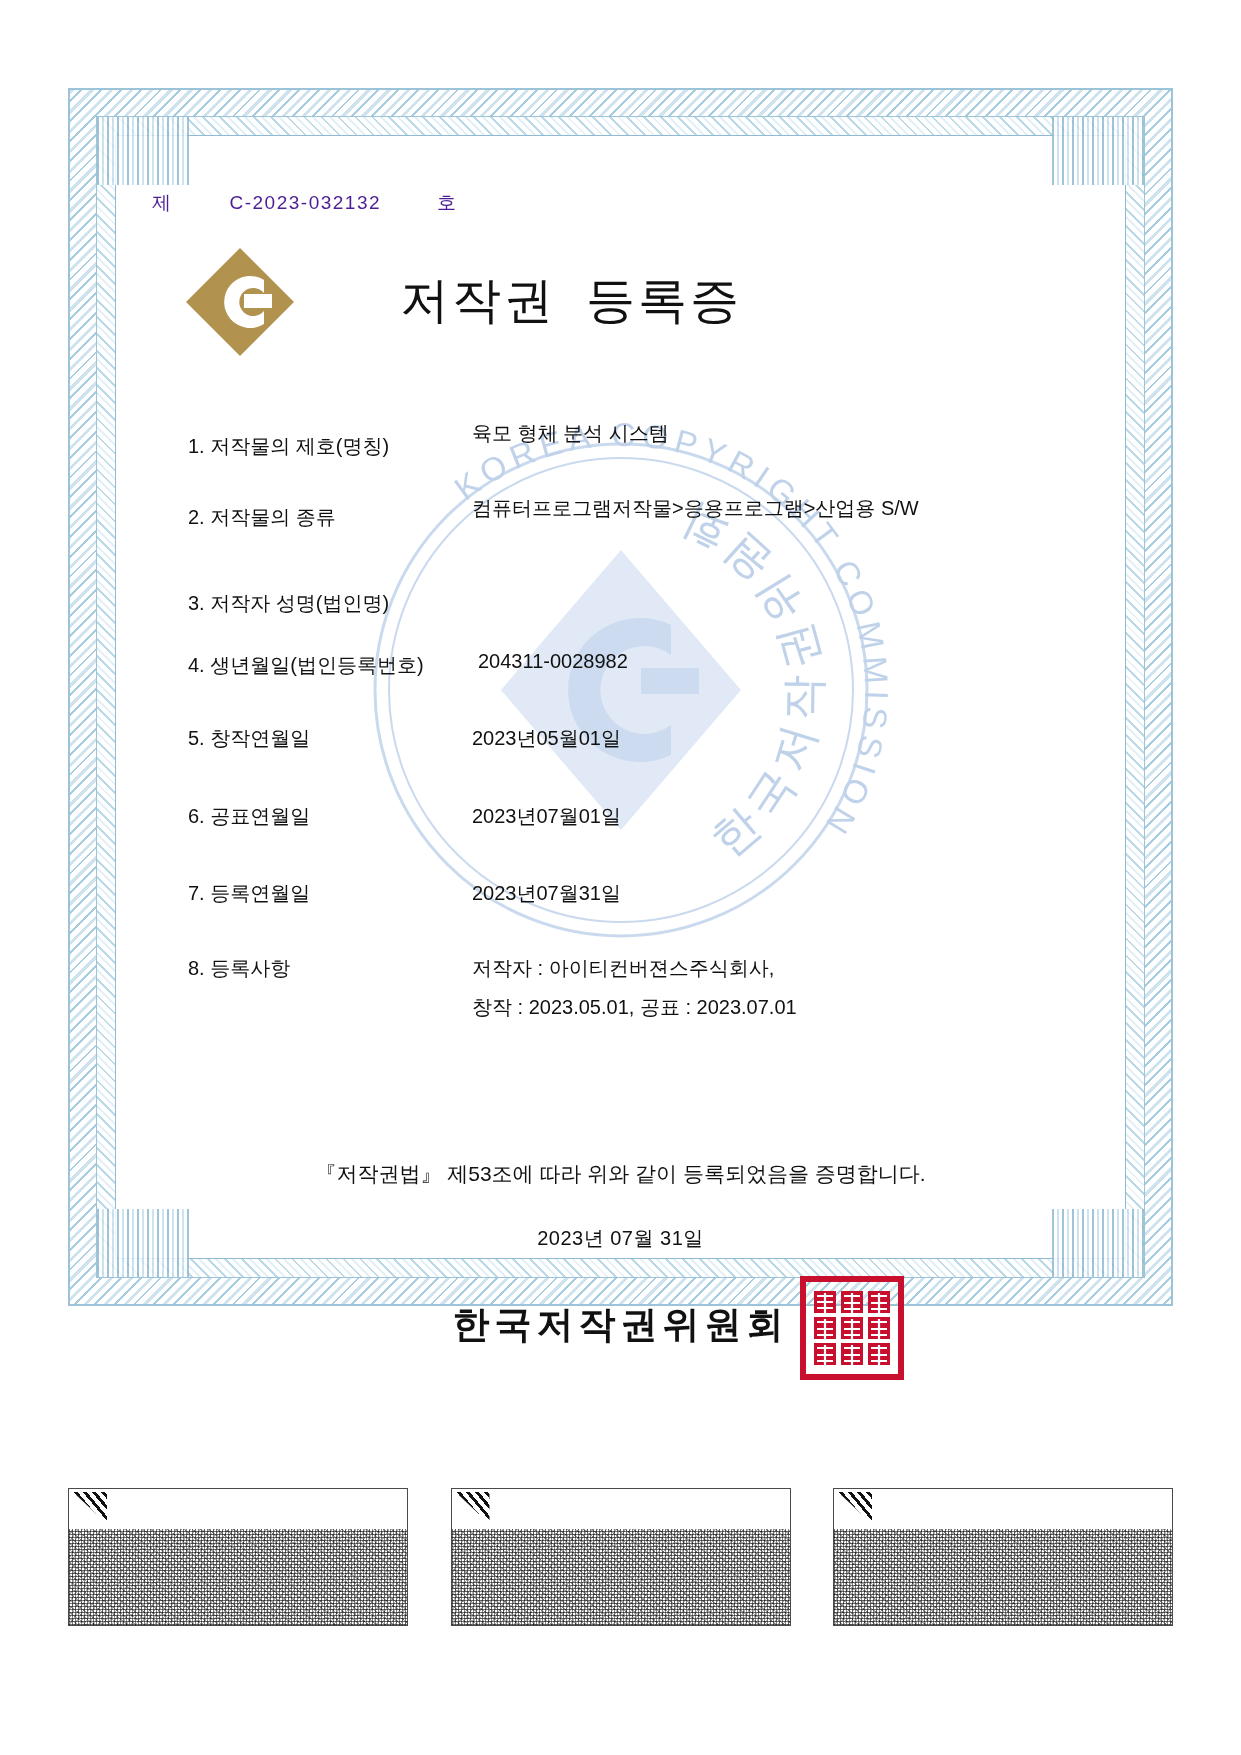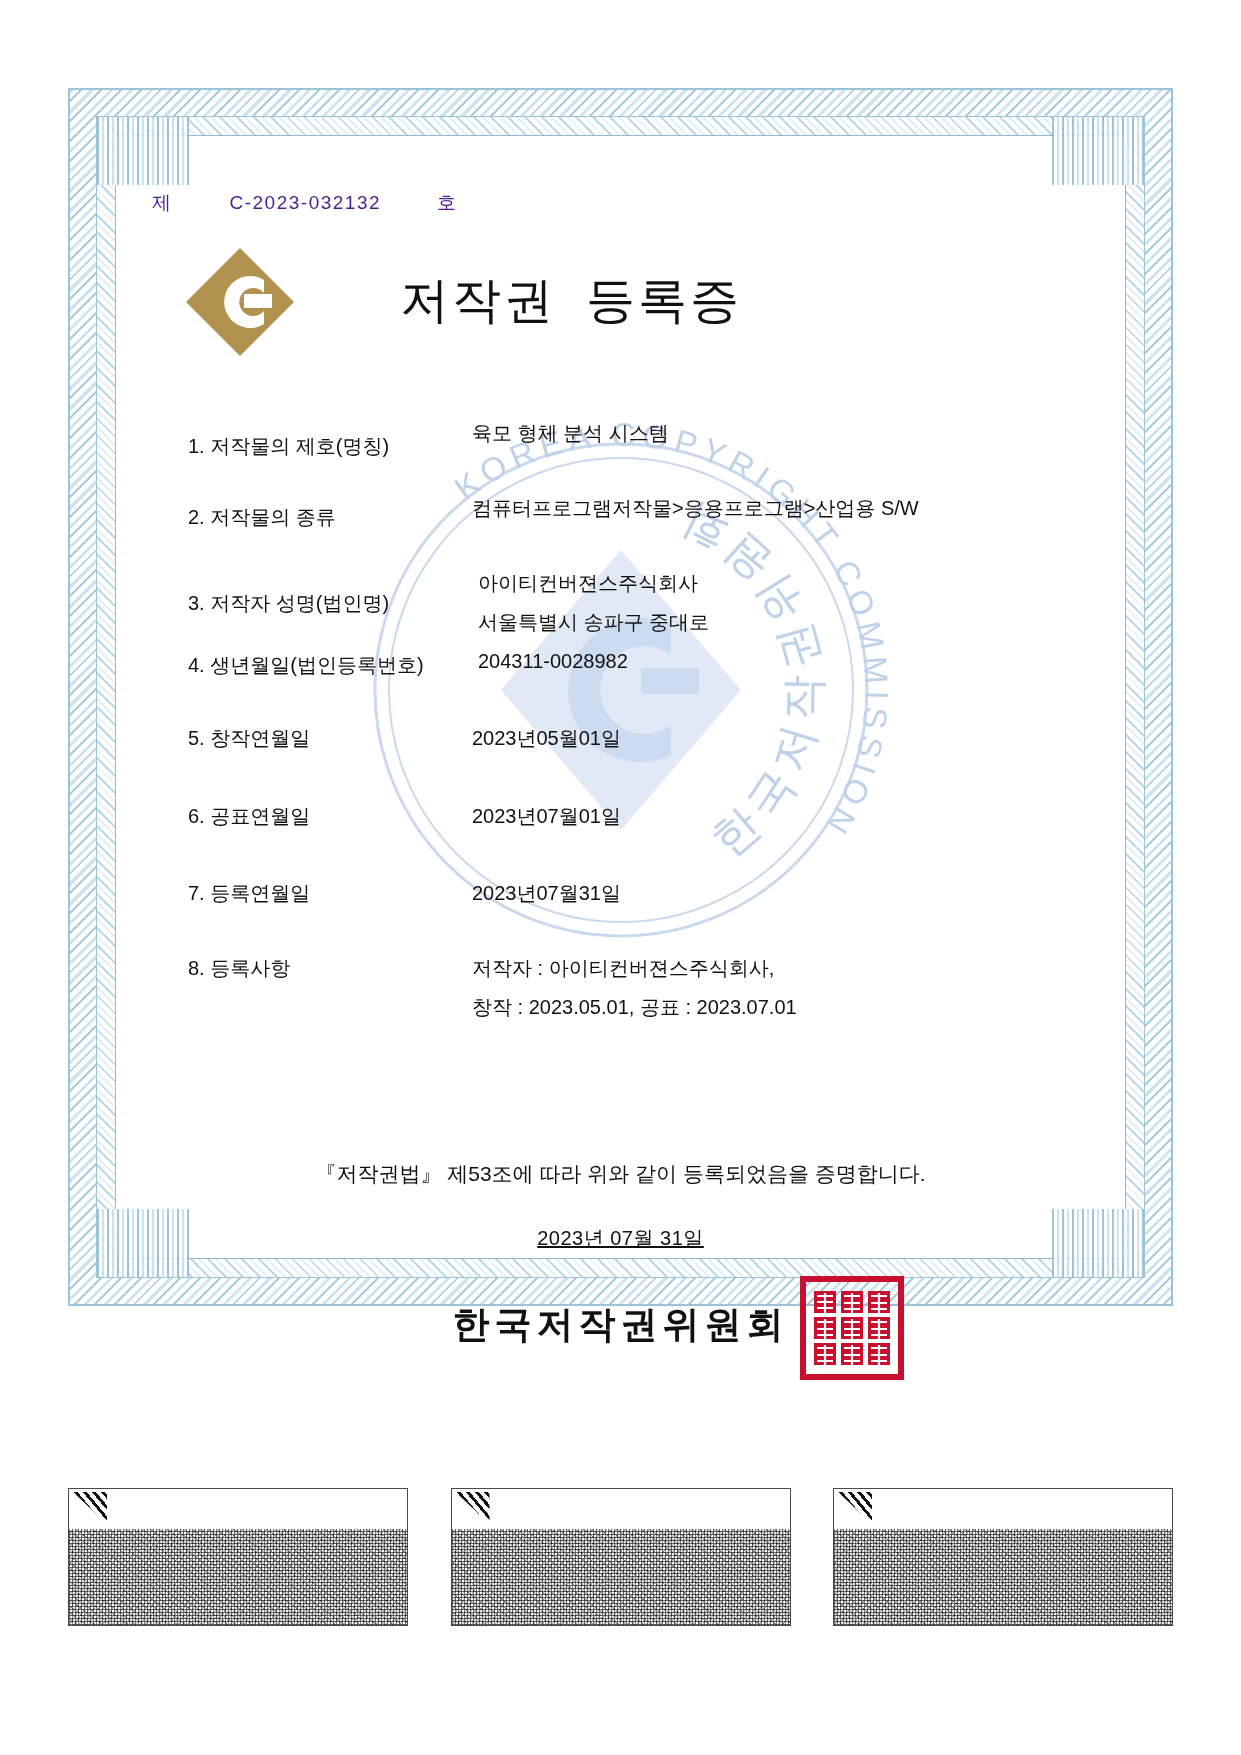--- a/index.html
+++ b/index.html
@@ -163,21 +163,20 @@
 
   .date-line {
     position: absolute;
     left: 0;
     top: 1225px;
     width: 1241px;
     text-align: center;
     font-size: 20px;
     letter-spacing: .5px;
     color: #111;
-    text-decoration: underline;
   }
 
   .issuer {
     position: absolute;
     left: 0;
     top: 1300px;
     width: 1241px;
     text-align: center;
     font-size: 37px;
     font-weight: bold;
@@ -308,24 +307,20 @@
       <span>저작권</span><span class="gap"></span><span>등록증</span>
     </div>
 
     <div class="field" style="top:433px">1. 저작물의 제호(명칭)</div>
     <div class="field-value" style="top:420px">육모 형체 분석 시스템</div>
 
     <div class="field" style="top:504px">2. 저작물의 종류</div>
     <div class="field-value" style="top:495px">컴퓨터프로그램저작물&gt;응용프로그램&gt;산업용 S/W</div>
 
     <div class="field" style="top:590px">3. 저작자 성명(법인명)</div>
-    <div class="field-value indent" style="top:570px">
-      <span>아이티컨버젼스주식회사</span>
-      <span class="line2">서울특별시 송파구 중대로</span>
-    </div>
 
     <div class="field" style="top:652px">4. 생년월일(법인등록번호)</div>
     <div class="field-value indent" style="top:650px">204311-0028982</div>
 
     <div class="field" style="top:725px">5. 창작연월일</div>
     <div class="field-value" style="top:725px">2023년05월01일</div>
 
     <div class="field" style="top:803px">6. 공표연월일</div>
     <div class="field-value" style="top:803px">2023년07월01일</div>
 

